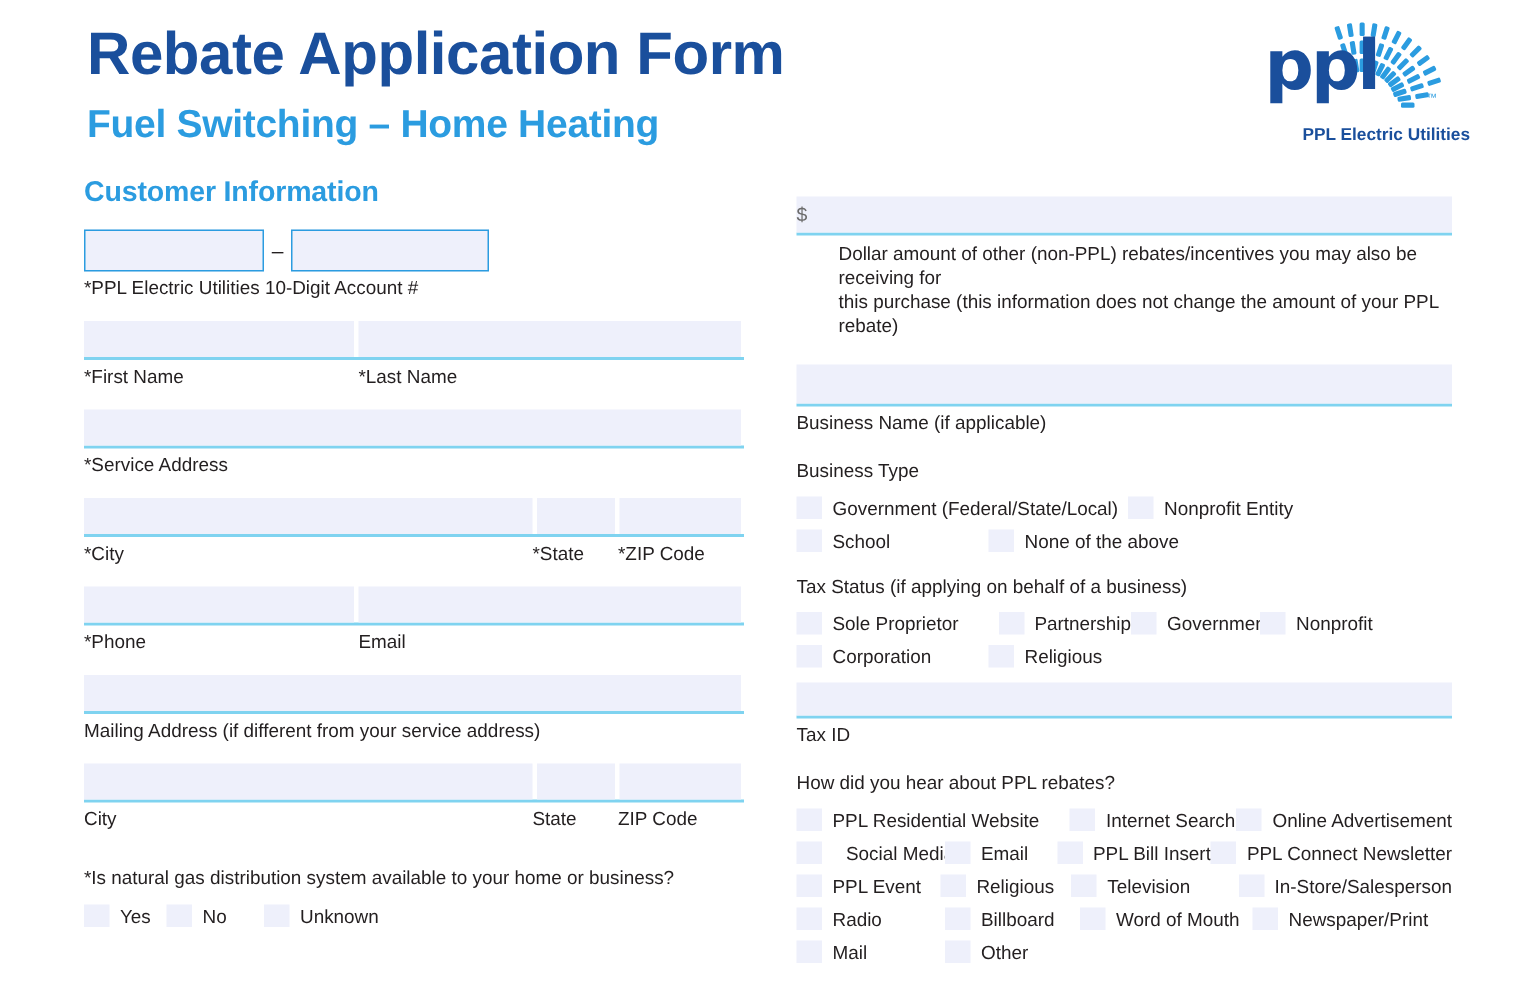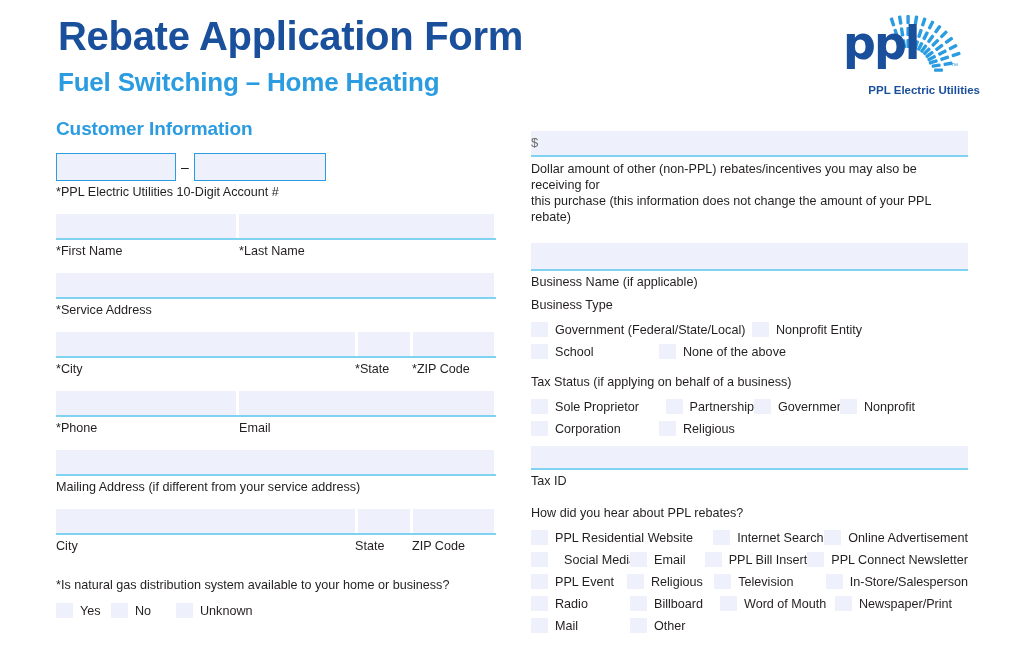--- a/index.html
+++ b/index.html
@@ -335,33 +335,33 @@
 </div>
 
 <div class="col-right">
 
   <div class="underline-row">
     <div style="width:437px; position:relative;">
       <div class="field-plain" style="width:437px; padding-left:14px; box-sizing:border-box;"></div>
       <div style="position:absolute; left:0px; top:4px; font-size:13px; color:#6b6b6b;">$</div>
     </div>
   </div>
-  <div style="margin-top:4px;">
+  <div style="margin-top:4px;margin-left:28px;">
     <div class="label-wrap">Dollar amount of other (non-PPL) rebates/incentives you may also be receiving for</div>
     <div class="label-wrap">this purchase (this information does not change the amount of your PPL rebate)</div>
   </div>
 
   <div class="underline-row" style="margin-top:18px;">
     <div class="field-plain" style="width:437px; height:26px;"></div>
   </div>
   <div class="labelrow">
     <div class="label">Business Name (if applicable)</div>
   </div>
 
-  <div class="label" style="margin-top:6px;">Business Type</div>
+  <div class="label" style="margin-top:15px;">Business Type</div>
   <div class="cbgroup" style="margin-top:8px;">
     <div class="cbitem" style="width:221px;">
       <span class="cb"></span>
       <span>Government (Federal/State/Local)</span>
     </div>
     <div class="cbitem">
       <span class="cb"></span>
       <span>Nonprofit Entity</span>
     </div>
   </div>

